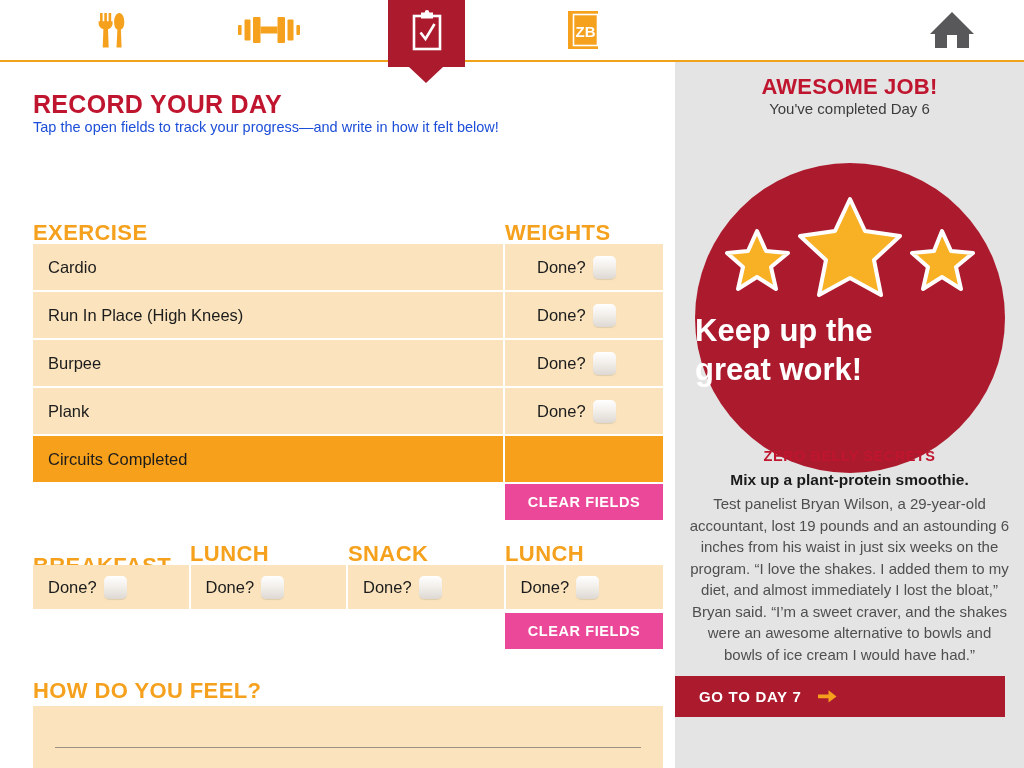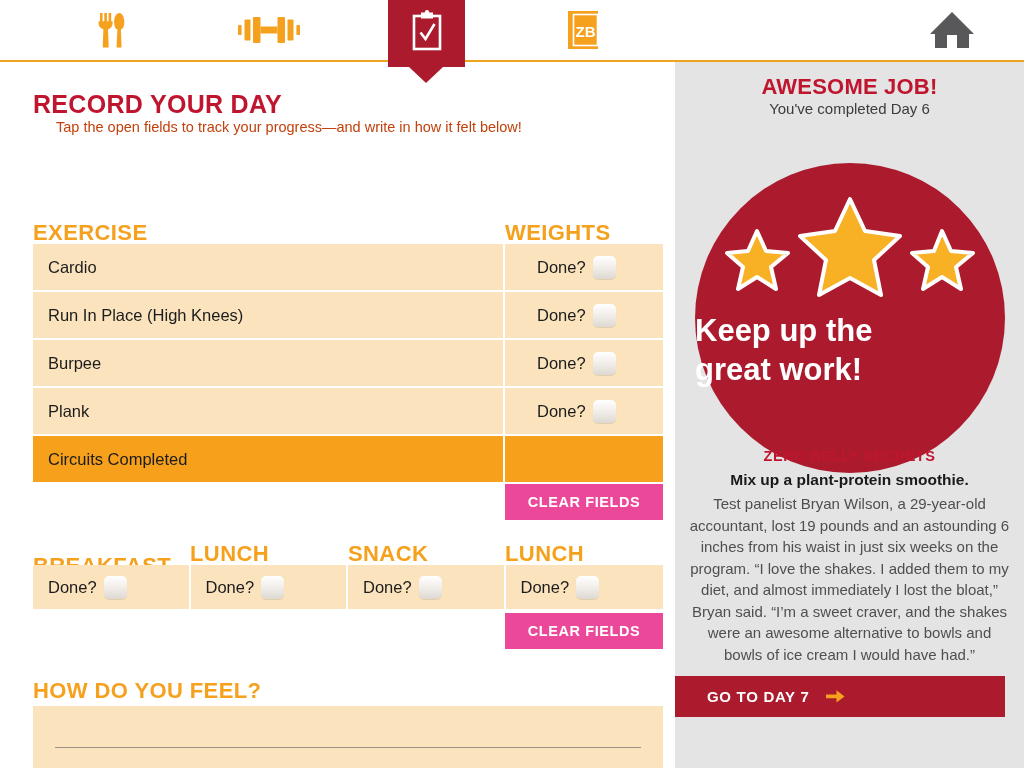--- a/index.html
+++ b/index.html
@@ -41,21 +41,21 @@
   
   #left { position: absolute; left: 0; top: 62px; width: 687px; height: 706px; background: #fff; }
 
   #page-title {
     position: absolute; left: 33px; top: 28px;
     font-size: 25px; font-weight: bold; color: #c0152f;
     letter-spacing: .3px;
   }
   #page-sub {
     position: absolute; left: 33px; top: 57px;
-    font-size: 14.5px; color: #c2410c; margin-left: 23px;
+    font-size: 14.5px; color: #1d4ed8;
   }
 
   .colhead {
     position: absolute; font-size: 22px; font-weight: bold;
     color: #f5a11d; letter-spacing: .4px;
   }
 
   
   #ex-table { position: absolute; left: 33px; top: 182px; width: 630px; }
   .ex-row { display: flex; height: 46px; margin-bottom: 2px; }
@@ -142,21 +142,21 @@
     position: absolute; left: 14px; top: 409px; width: 321px; text-align: center;
     font-size: 15.5px; font-weight: bold; color: #1a1a1a;
   }
   #secrets-body {
     position: absolute; left: 14px; top: 431px; width: 321px; text-align: center;
     font-size: 15px; color: #4f4f4f; line-height: 21.5px;
   }
   #go-btn {
     position: absolute; left: 0; top: 614px; width: 330px; height: 41px;
     background: #ac1b2d; display: flex; align-items: center;
-    padding-left: 32px; border: none; cursor: pointer;
+    padding-left: 24px; border: none; cursor: pointer;
   }
   #go-btn .lbl {
     color: #ffffff; font-size: 15px; font-weight: bold; letter-spacing: .7px;
   }
   #go-btn .arrow { margin-left: 17px; display: flex; align-items: center; }
 </style>
 </head>
 <body>
 
 <div id="app">

